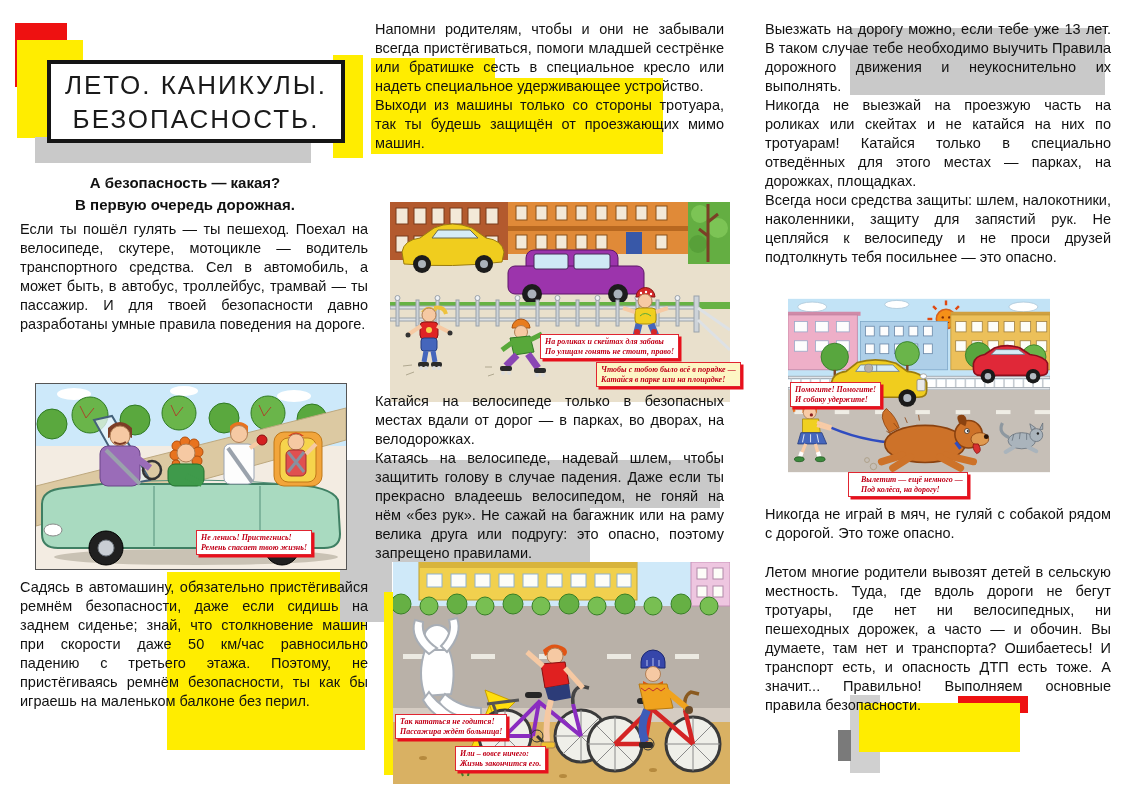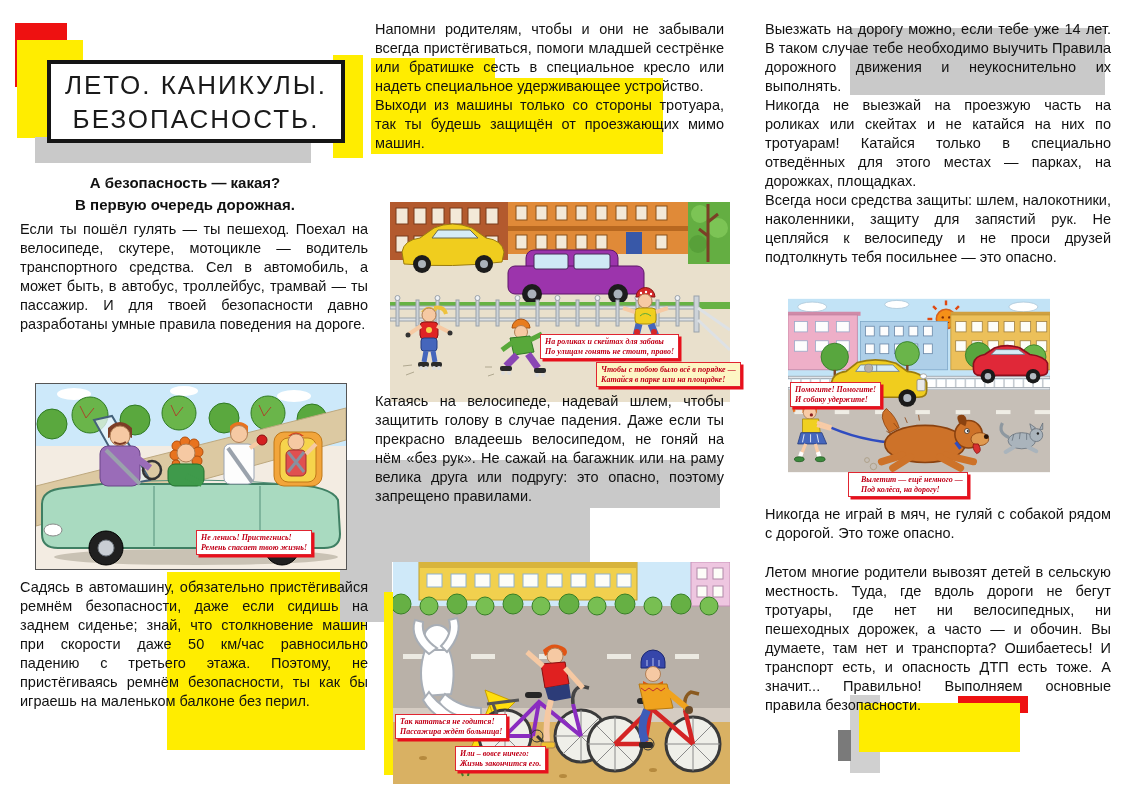--- a/index.html
+++ b/index.html
@@ -309,20 +309,21 @@
       <div>На роликах и скейтах для забавы</div>
       <div>По улицам гонять не стоит, право!</div>
     </div>
     <div class="cap cream" style="left:206px;top:176px;">
       <div>Чтобы с тобою было всё в порядке —</div>
       <div>Катайся в парке или на площадке!</div>
     </div>
   </div>
 
   <div class="t" style="left:375px;top:392px;width:349px;">
+    <p>Катайся на велосипеде только в безопасных местах вдали от дорог — в парках, во дворах, на велодорожках.</p>
     <p><span>Катаясь на велосипеде, надевай шлем, чтобы защитить голову в случае падения. Даже если ты прекрасно владеешь велосипедом, не гоняй на нём «без рук». Не сажай на багажник или на раму велика друга или подругу: </span><span class="b">это опасно</span><span>, поэтому запрещено правилами.</span></p>
   </div>
 
   <div class="img" style="left:393px;top:562px;width:337px;height:222px;">
     <svg viewBox="0 0 337 222" xmlns="http://www.w3.org/2000/svg">
       <rect width="337" height="222" fill="#b9b1a8"></rect>
       <rect width="337" height="44" fill="#cfe9f9"></rect>
       <g>
         <rect x="26" y="0" width="218" height="38" fill="#f1d04e" stroke="#c0a02c"></rect>
         <rect x="26" y="0" width="218" height="6" fill="#d8b43c"></rect>
@@ -438,21 +439,21 @@
     </div>
     <div class="cap" style="left:62px;top:184px;">
       <div>Или – вовсе ничего:</div>
       <div>Жизнь закончится его.</div>
     </div>
   </div>
 
   <div class="dec" style="left:850px;top:28px;width:255px;height:67px;background:#c9c9c9;"></div>
 
   <div class="t" style="left:765px;top:20px;width:346px;">
-    <p><span>Выезжать на дорогу можно, если тебе уже 14 лет. В таком случае тебе необходимо выучить </span><span class="b">Правила дорожного движения</span><span> и неукоснительно их выполнять.</span></p>
+    <p><span>Выезжать на дорогу можно, если тебе уже 13 лет. В таком случае тебе необходимо выучить </span><span class="b">Правила дорожного движения</span><span> и неукоснительно их выполнять.</span></p>
     <p>Никогда не выезжай на проезжую часть на роликах или скейтах и не катайся на них по тротуарам! Катайся только в специально отведённых для этого местах — парках, на дорожках, площадках.</p>
     <p><span>Всегда носи средства защиты: шлем, налокотники, наколенники, защиту для запястий рук. Не цепляйся к велосипеду и не проси друзей подтолкнуть тебя посильнее — </span><span class="b">это опасно</span><span>.</span></p>
   </div>
 
   <div class="img" style="left:788px;top:278px;width:262px;height:215px;">
     <svg viewBox="0 0 325 215" xmlns="http://www.w3.org/2000/svg">
       <rect width="325" height="100" fill="#c2e3f6"></rect>
       <g fill="#fff" stroke="#aac6d8">
           <ellipse cx="30" cy="10" rx="18" ry="6"></ellipse>
           <ellipse cx="135" cy="7" rx="15" ry="5"></ellipse>

